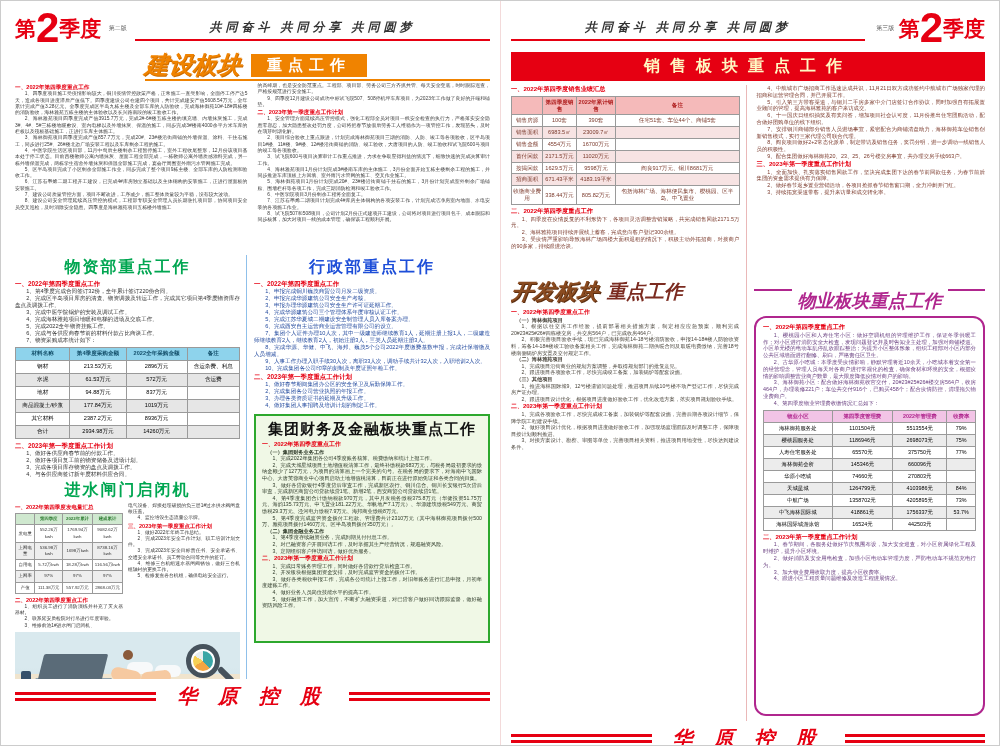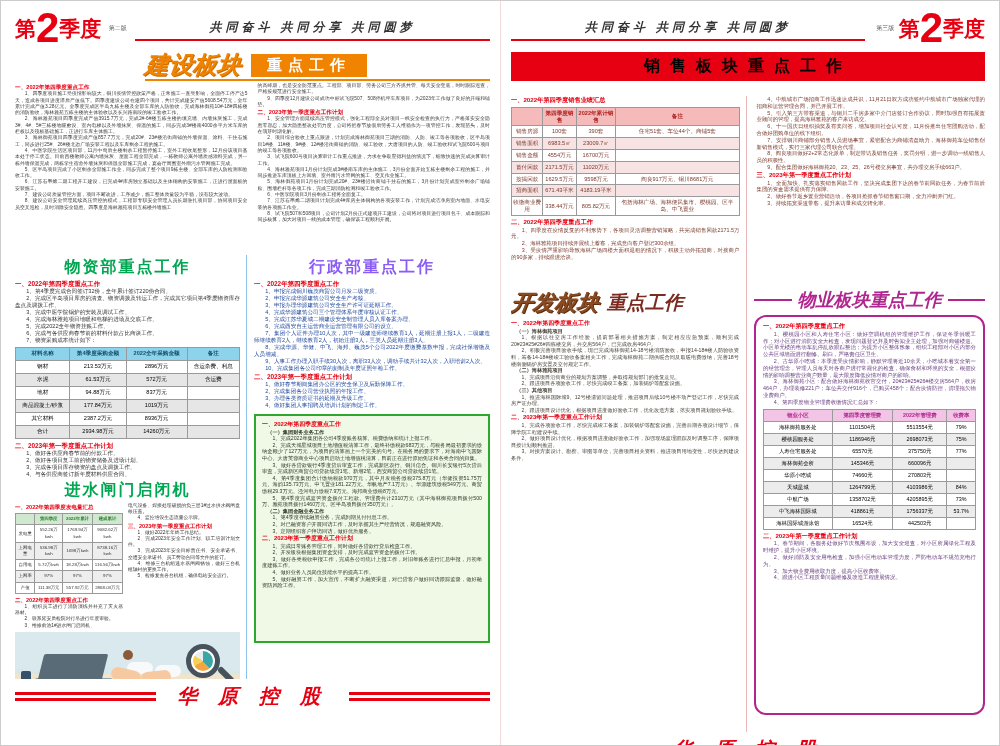--- a/index.html
+++ b/index.html
@@ -36,21 +36,21 @@
   .constr .col{flex:1;font-size:4.9px;line-height:6.3px;color:#3c3c3c;}
 
   .band{background:#1668c6;color:#ffe600;font-weight:bold;font-size:15px;letter-spacing:8px;text-align:center;padding:3px 0;margin:4px 0;}
 
   .lower{display:flex;height:424px;overflow:hidden;}
   .lcol{width:232px;padding-right:6px;border-right:1px solid #8fc0ea;}
   .rcol{flex:1;padding-left:7px;}
 
   .sec-title{font-weight:900;font-size:16px;text-align:center;letter-spacing:2px;margin:2px 0 2px;}
   .t-green{color:#00a651;}
-  .t-blue{color:#8b5cf6;text-align:center;}
+  .t-blue{color:#1d4ed8;text-align:center;}
 
   .mat-flow,.adm-flow{font-size:5.6px;line-height:7px;color:#333;}
   .adm-flow p{color:#234a9e;}
 
   table.t{border-collapse:collapse;width:100%;margin:3px 0;}
   table.t th,table.t td{border:1px solid #9a9a9a;text-align:center;padding:2px 1px;}
   .t-mat{font-size:5.6px;}
   .t-mat th{background:#8ed3ec;color:#14506b;font-weight:bold;}
   .t-mat tbody tr:nth-child(even) td{background:#e6e6e6;}
   .t-pow{font-size:4.4px;}
@@ -83,34 +83,34 @@
   .art-mag{position:absolute;right:20px;bottom:12px;width:34px;height:34px;border:5px solid #46525c;border-radius:50%;background:#fff;}
   .art-pie{position:absolute;inset:2px;border-radius:50%;background:conic-gradient(#3aa6a6 0 38%,#f2a541 38% 66%,#f7d154 66% 84%,#e8eef0 84%);}
   .art-handle{position:absolute;right:-14px;bottom:-12px;width:6px;height:20px;background:#46525c;transform:rotate(-45deg);border-radius:3px;}
 
   
   .fin{border:2px solid #2da82d;background:#f0f8e6;padding:4px 6px;margin-top:5px;height:229px;overflow:hidden;}
   .fin-title{font-weight:900;font-size:15px;text-align:center;letter-spacing:1px;color:#111;margin-bottom:2px;}
   .fin-flow{font-size:5.2px;line-height:6.6px;color:#2f3b2a;}
 
   
-  .banner{background:#e60012;color:#000000;font-weight:bold;font-size:16px;letter-spacing:10px;text-align:center;padding:4px 0;margin:3px 0 15px;}
+  .banner{background:#e60012;color:#fef9c3;font-weight:bold;font-size:16px;letter-spacing:10px;text-align:center;padding:4px 0;margin:3px 0 4px;}
   .sales{display:flex;gap:10px;height:188px;overflow:hidden;}
   .sales .col{flex:1;font-size:5.4px;line-height:6.8px;color:#7b3a2c;}
   .sales .col1{border-right:1px solid #eab8b8;padding-right:6px;}
   .rlower{display:flex;height:448px;overflow:hidden;}
   .dev{width:236px;border-right:1px solid #eab8b8;padding-right:7px;}
   .prop{flex:1;padding-left:7px;}
 
   .dev-title{display:flex;align-items:center;gap:8px;margin:4px 0 2px;}
   .dev-script{font-family:"DejaVu Serif",serif;font-style:italic;font-weight:900;font-size:22px;color:#8a4b20;transform:skewX(-8deg);text-shadow:1px 1px 0 #5e3012;}
   .dev-rest{font-family:"DejaVu Serif",serif;font-style:italic;font-weight:900;font-size:19px;color:#7b2b20;}
   .dev-flow{font-size:5.2px;line-height:6.6px;color:#4a453c;}
 
-  .ptitle{display:flex;align-items:center;gap:6px;margin:4px 0 3px;}
+  .ptitle{display:flex;gap:6px;margin:16px 0 3px;}
   .pline{flex:1;border-top:2px solid #b0268e;}
   .ptxt{font-family:"DejaVu Serif",serif;font-style:italic;font-weight:900;font-size:18px;color:#b0268e;white-space:nowrap;}
   .ppanel{border:2px solid #b0268e;border-radius:12px;padding:5px 7px;height:400px;overflow:hidden;}
   .prop-flow{font-size:5.4px;line-height:6.8px;color:#6a4080;}
 
   
   .pfoot{margin-top:4px;}
   .fbar-row{display:flex;align-items:center;gap:21px;}
   .fbar{flex:1;height:9px;border-top:3px solid #e60012;border-bottom:3px solid #e60012;}
   .brand{font-family:"Liberation Serif",serif;font-weight:900;font-style:italic;font-size:20px;color:#e60012;letter-spacing:8px;white-space:nowrap;}
@@ -331,20 +331,21 @@
             <p class="p">8、完成华源、华健、中飞、海邦、巍茂5个公司2022年度缴费基数申报，完成社保增缴及人员增减。</p>
             <p class="p">9、人事工作办理入职手续30人次，离职33人次，调动手续共计32人次，入职培训2人次。</p>
             <p class="p">10、完成集团各公司印章的刻制及年度证照年检工作。</p>
             <p class="h">二、2023年第一季度重点工作计划</p>
             <p class="p">1、做好春节期间集团办公区的安全保卫及后勤保障工作。</p>
             <p class="p">2、完成集团各公司营业执照的年报工作。</p>
             <p class="p">3、办理各类资质证书的延期及升级工作。</p>
             <p class="p">4、做好集团人事招聘及培训计划的制定工作。</p>
           </div>
         <div class="fin">
+          <div class="fin-title">集团财务及金融板块重点工作</div>
           <div class="flow fin-flow">
               <p class="h">一、2022年第四季度重点工作</p>
               <p class="s">（一）集团财务业务工作</p>
               <p class="p">1、完成2022年集团各公司4季度账务核算、税费缴纳和统计上报工作。</p>
               <p class="p">2、完成天城星城项目土地增值税清算工作，最终补缴税款683万元，与税务局最初要求的缴纳金额少了127万元，为项目的清算画上一个完美的句号。在税务局的要求下，对海南中飞国际中心、大唐芙蓉商业中心项目启动土地增值税清算，目前正在进行原始凭证和各类合同的归集。</p>
               <p class="p">3、做好各贷款银行4季度贷后审查工作，完成新区农行、铜川信合、铜川长安银行5次贷后审查，完成新区商贸公司贷款续贷1笔、新增2笔，西安商贸公司贷款续贷1笔。</p>
               <p class="p">4、第4季度集团合计缴纳税款970万元，其中月发税务缴税375.8万元（华健投资51.75万元、海韵135.73万元、中飞置业181.22万元、华帆地产7.1万元）、华源建筑缴税549万元、商贸缴税29.3万元、泾河电力缴税7.9万元、海邦商业缴税8万元。</p>
               <p class="p">5、第4季度完成监管资金拨付工程款、管理费共计2310万元（其中海林御苑项目拨付500万、雅苑项目拨付1460万元、区半岛项目拨付350万元）。</p>
               <p class="s">（二）集团金融业务工作</p>
               <p class="p">1、第4季度存续融资业务，完成到期兑付付息工作。</p>

